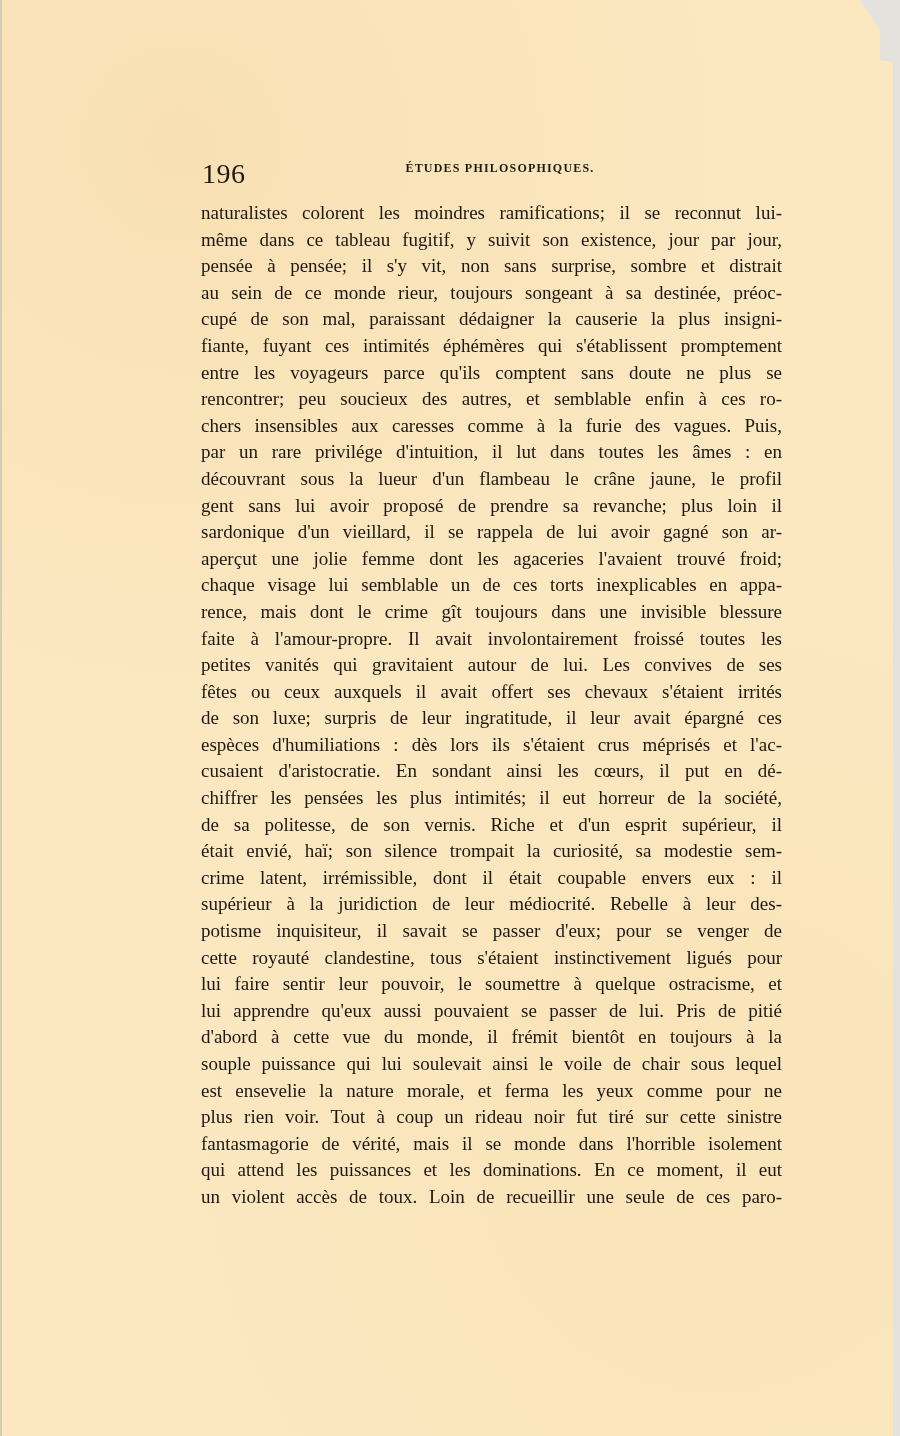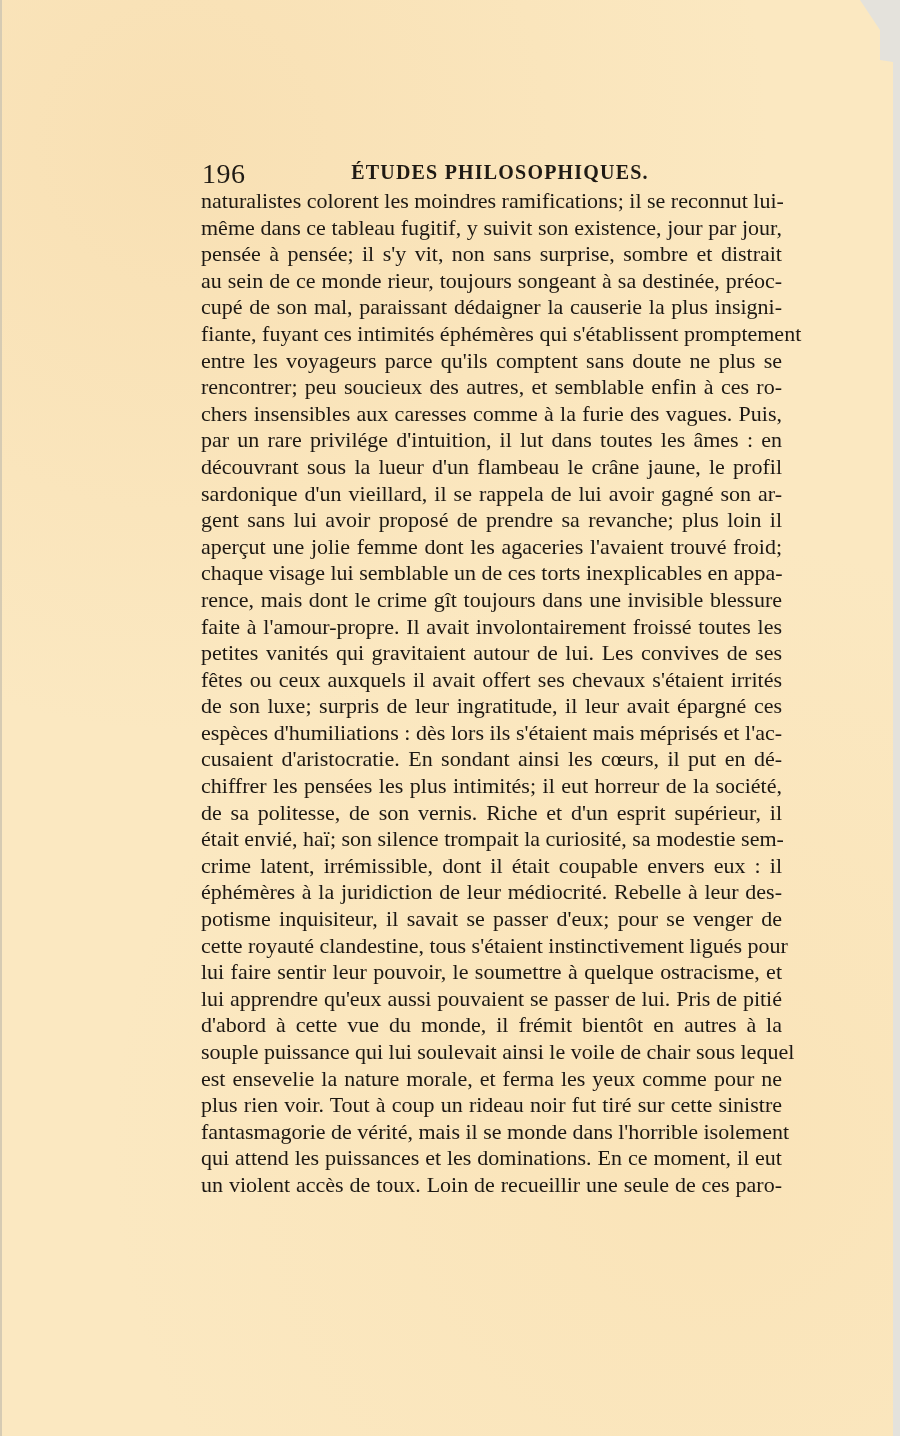--- a/index.html
+++ b/index.html
@@ -19,26 +19,26 @@
   }
   .header {
     position: absolute; left: 198px; top: 158px; width: 582px; height: 28px;
     color: #1f1a14;
   }
   .page-number {
     position: absolute; left: 2px; top: 0; font-size: 28px; letter-spacing: 0.5px;
   }
   .running-title {
     position: absolute; left: 0; right: 0; text-align: center; top: 3px;
-    font-size: 20px; font-weight: bold; letter-spacing: 1.2px; padding-left: 18px;
+    font-size: 12px; font-weight: bold; letter-spacing: 1.2px; padding-left: 18px;
   }
   .body-text {
-    position: absolute; left: 199px; top: 188px; width: 581px;
+    position: absolute; left: 199px; top: 200px; width: 581px;
     color: #1d1813;
-    font-size: 22px; line-height: 26.6px;
+    font-size: 19px; line-height: 26.6px;
   }
   .line {
     display: block; white-space: nowrap;
     text-align: justify; text-align-last: justify;
     height: 26.6px;
   }
 </style>
 </head>
 <body>
 
@@ -53,41 +53,41 @@
     <span class="line">même dans ce tableau fugitif, y suivit son existence, jour par jour,</span>
     <span class="line">pensée à pensée; il s'y vit, non sans surprise, sombre et distrait</span>
     <span class="line">au sein de ce monde rieur, toujours songeant à sa destinée, préoc-</span>
     <span class="line">cupé de son mal, paraissant dédaigner la causerie la plus insigni-</span>
     <span class="line">fiante, fuyant ces intimités éphémères qui s'établissent promptement</span>
     <span class="line">entre les voyageurs parce qu'ils comptent sans doute ne plus se</span>
     <span class="line">rencontrer; peu soucieux des autres, et semblable enfin à ces ro-</span>
     <span class="line">chers insensibles aux caresses comme à la furie des vagues. Puis,</span>
     <span class="line">par un rare privilége d'intuition, il lut dans toutes les âmes : en</span>
     <span class="line">découvrant sous la lueur d'un flambeau le crâne jaune, le profil</span>
+    <span class="line">gent sans lui avoir proposé de prendre sa revanche; plus loin il</span>
     <span class="line">sardonique d'un vieillard, il se rappela de lui avoir gagné son ar-</span>
-    <span class="line">gent sans lui avoir proposé de prendre sa revanche; plus loin il</span>
     <span class="line">aperçut une jolie femme dont les agaceries l'avaient trouvé froid;</span>
     <span class="line">chaque visage lui semblable un de ces torts inexplicables en appa-</span>
     <span class="line">rence, mais dont le crime gît toujours dans une invisible blessure</span>
     <span class="line">faite à l'amour-propre. Il avait involontairement froissé toutes les</span>
     <span class="line">petites vanités qui gravitaient autour de lui. Les convives de ses</span>
     <span class="line">fêtes ou ceux auxquels il avait offert ses chevaux s'étaient irrités</span>
     <span class="line">de son luxe; surpris de leur ingratitude, il leur avait épargné ces</span>
-    <span class="line">espèces d'humiliations : dès lors ils s'étaient mais méprisés et l'ac-</span>
+    <span class="line">espèces d'humiliations : dès lors ils s'étaient crus méprisés et l'ac-</span>
     <span class="line">cusaient d'aristocratie. En sondant ainsi les cœurs, il put en dé-</span>
     <span class="line">chiffrer les pensées les plus intimités; il eut horreur de la société,</span>
     <span class="line">de sa politesse, de son vernis. Riche et d'un esprit supérieur, il</span>
     <span class="line">était envié, haï; son silence trompait la curiosité, sa modestie sem-</span>
     <span class="line">crime latent, irrémissible, dont il était coupable envers eux : il</span>
-    <span class="line">éphémères à la juridiction de leur médiocrité. Rebelle à leur des-</span>
+    <span class="line">supérieur à la juridiction de leur médiocrité. Rebelle à leur des-</span>
     <span class="line">potisme inquisiteur, il savait se passer d'eux; pour se venger de</span>
     <span class="line">cette royauté clandestine, tous s'étaient instinctivement ligués pour</span>
     <span class="line">lui faire sentir leur pouvoir, le soumettre à quelque ostracisme, et</span>
     <span class="line">lui apprendre qu'eux aussi pouvaient se passer de lui. Pris de pitié</span>
-    <span class="line">d'abord à cette vue du monde, il frémit bientôt en autres à la</span>
+    <span class="line">d'abord à cette vue du monde, il frémit bientôt en toujours à la</span>
     <span class="line">souple puissance qui lui soulevait ainsi le voile de chair sous lequel</span>
     <span class="line">est ensevelie la nature morale, et ferma les yeux comme pour ne</span>
     <span class="line">plus rien voir. Tout à coup un rideau noir fut tiré sur cette sinistre</span>
     <span class="line">fantasmagorie de vérité, mais il se monde dans l'horrible isolement</span>
     <span class="line">qui attend les puissances et les dominations. En ce moment, il eut</span>
     <span class="line">un violent accès de toux. Loin de recueillir une seule de ces paro-</span>
   </div>
 </div>
 
 </body></html>

